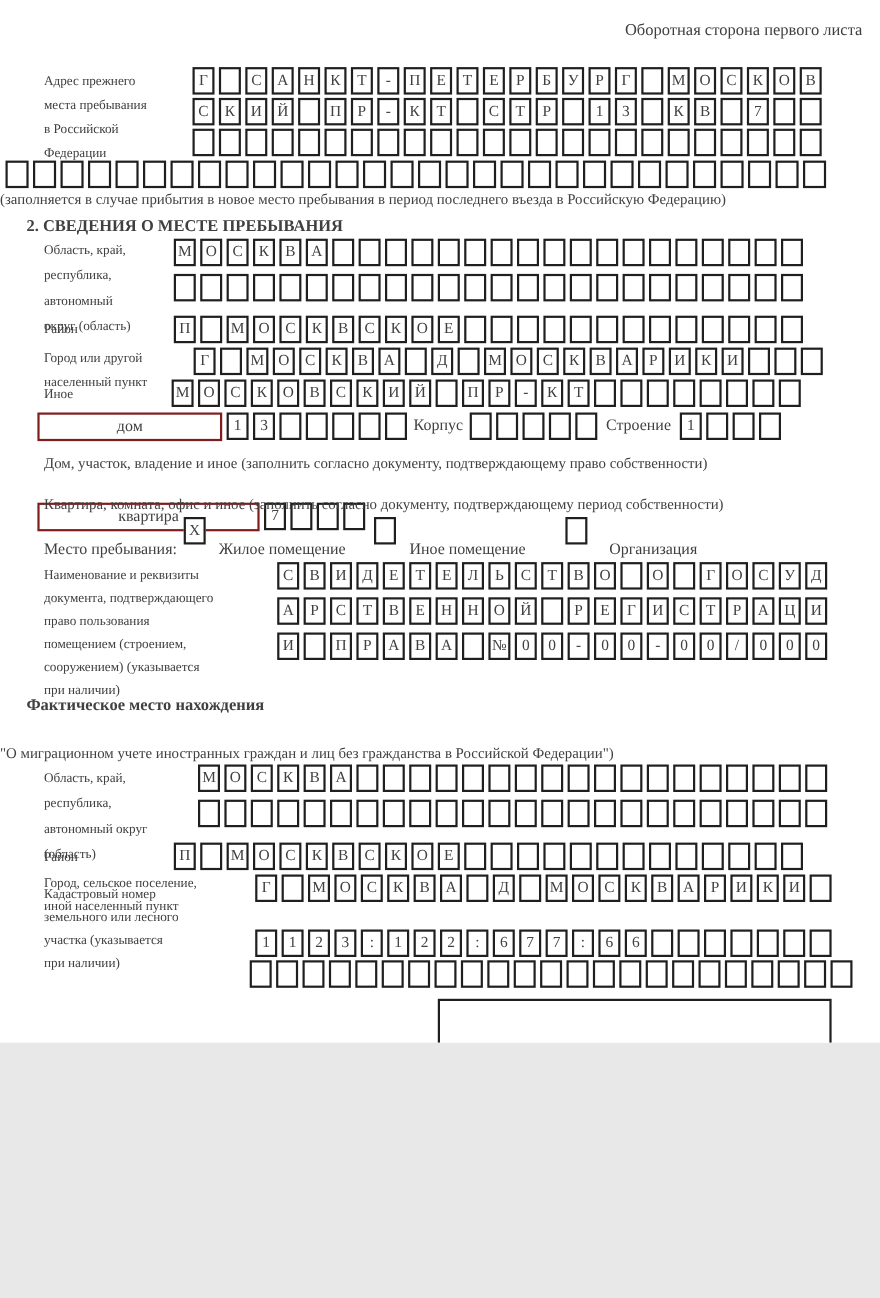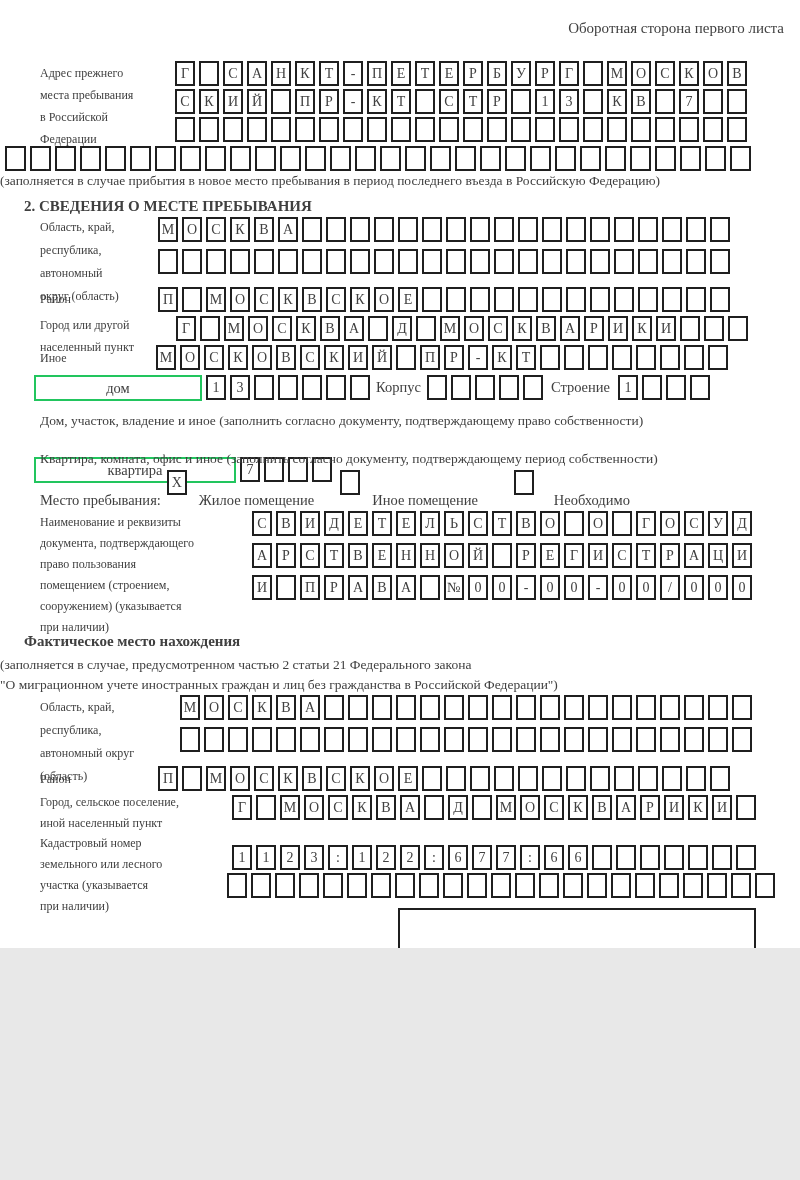--- a/index.html
+++ b/index.html
@@ -15,21 +15,21 @@
     font-size:14px;line-height:21px;text-align:center;vertical-align:top;
   }
   .p25 .cell{width:21px;}
   .lbl{position:absolute;font-size:12px;line-height:23px;}
   .lh21{line-height:21px;}
   .lh22{line-height:22px;}
   .note{position:absolute;font-size:13.5px;line-height:18px;}
   .center{left:0;width:800px;text-align:left;}
   .bold{font-weight:bold;margin-left:24px;}
   .wbox{
-    display:inline-block;box-sizing:border-box;height:26px;border:2px solid #22c55e;
+    display:inline-block;box-sizing:border-box;height:26px;border:2px solid #7f1d1d;
     text-align:center;font-size:14.5px;line-height:22px;vertical-align:top;background:#fff;font-family:Liberation Serif, serif;
   }
   .inl{display:inline-block;font-size:14.5px;line-height:25px;vertical-align:top;margin-top:18px;}
   .stamp{position:absolute;box-sizing:border-box;border:2px solid #1f1f1f;background:#fff;}
 </style>
 </head>
 <body>
 
 <div id="page">
 
@@ -61,41 +61,40 @@
     <span class="wbox" style="width:168px;margin-right:4px;">дом</span><span><span class="cell">1</span><span class="cell">3</span><span class="cell"></span><span class="cell"></span><span class="cell"></span><span class="cell"></span><span class="cell"></span></span><span class="inl" style="margin:0 6px 0 2px;">Корпус</span><span><span class="cell"></span><span class="cell"></span><span class="cell"></span><span class="cell"></span><span class="cell"></span></span><span class="inl" style="margin:0 8px 0 4px;">Строение</span><span><span class="cell">1</span><span class="cell"></span><span class="cell"></span><span class="cell"></span></span>
   </div>
   <div class="note" style="left:40px;top:412px;">Дом, участок, владение и иное (заполнить согласно документу, подтверждающему право собственности)</div>
 
   <div class="row" style="left:34px;top:421px;margin-top:36px;">
     <span class="wbox" style="width:202px;margin-right:4px;">квартира</span><span><span class="cell">7</span><span class="cell"></span><span class="cell"></span><span class="cell"></span></span>
   </div>
   <div class="note" style="left:40px;top:450px;">Квартира, комната, офис и иное (заполнить согласно документу, подтверждающему период собственности)</div>
 
   <div class="row" style="left:40px;top:470px;">
-    <span class="inl">Место пребывания:</span><span class="cell" style="margin-left:6px;">X</span><span class="inl" style="margin-left:8px;">Жилое помещение</span><span class="cell" style="margin-left:26px;"></span><span class="inl" style="margin-left:8px;">Иное помещение</span><span class="cell" style="margin-left:36px;"></span><span class="inl" style="margin-left:16px;">Необходимо</span>
+    <span class="inl">Место пребывания:</span><span class="cell" style="margin-left:6px;">X</span><span class="inl" style="margin-left:8px;">Жилое помещение</span><span class="cell" style="margin-left:26px;"></span><span class="inl" style="margin-left:8px;">Иное помещение</span><span class="cell" style="margin-left:36px;"></span><span class="inl" style="margin-left:16px;">Организация</span>
   </div>
 
   <div class="lbl lh21" style="left:40px;top:512px;width:215px;">Наименование и реквизиты<br>документа, подтверждающего<br>право пользования<br>помещением (строением,<br>сооружением) (указывается<br>при наличии)</div>
   <div class="row" style="left:252px;top:511px;"><span class="cell">С</span><span class="cell">В</span><span class="cell">И</span><span class="cell">Д</span><span class="cell">Е</span><span class="cell">Т</span><span class="cell">Е</span><span class="cell">Л</span><span class="cell">Ь</span><span class="cell">С</span><span class="cell">Т</span><span class="cell">В</span><span class="cell">О</span><span class="cell"></span><span class="cell">О</span><span class="cell"></span><span class="cell">Г</span><span class="cell">О</span><span class="cell">С</span><span class="cell">У</span><span class="cell">Д</span></div>
   <div class="row" style="left:252px;top:543px;"><span class="cell">А</span><span class="cell">Р</span><span class="cell">С</span><span class="cell">Т</span><span class="cell">В</span><span class="cell">Е</span><span class="cell">Н</span><span class="cell">Н</span><span class="cell">О</span><span class="cell">Й</span><span class="cell"></span><span class="cell">Р</span><span class="cell">Е</span><span class="cell">Г</span><span class="cell">И</span><span class="cell">С</span><span class="cell">Т</span><span class="cell">Р</span><span class="cell">А</span><span class="cell">Ц</span><span class="cell">И</span></div>
   <div class="row" style="left:252px;top:575px;"><span class="cell">И</span><span class="cell"></span><span class="cell">П</span><span class="cell">Р</span><span class="cell">А</span><span class="cell">В</span><span class="cell">А</span><span class="cell"></span><span class="cell">№</span><span class="cell">0</span><span class="cell">0</span><span class="cell">-</span><span class="cell">0</span><span class="cell">0</span><span class="cell">-</span><span class="cell">0</span><span class="cell">0</span><span class="cell">/</span><span class="cell">0</span><span class="cell">0</span><span class="cell">0</span></div>
 
   <div class="note center bold" style="top:632px;font-size:15px;">Фактическое место нахождения</div>
-  <div class="note center" style="top:656px;">(заполняется в случае, предусмотренном частью 2 статьи 21 Федерального закона</div>
   <div class="note center" style="top:676px;">"О миграционном учете иностранных граждан и лиц без гражданства в Российской Федерации")</div>
 
   <div class="lbl" style="left:40px;top:696px;width:140px;">Область, край,<br>республика,<br>автономный округ<br>(область)</div>
   <div class="row" style="left:180px;top:695px;"><span class="cell">М</span><span class="cell">О</span><span class="cell">С</span><span class="cell">К</span><span class="cell">В</span><span class="cell">А</span><span class="cell"></span><span class="cell"></span><span class="cell"></span><span class="cell"></span><span class="cell"></span><span class="cell"></span><span class="cell"></span><span class="cell"></span><span class="cell"></span><span class="cell"></span><span class="cell"></span><span class="cell"></span><span class="cell"></span><span class="cell"></span><span class="cell"></span><span class="cell"></span><span class="cell"></span><span class="cell"></span></div>
   <div class="row" style="left:180px;top:727px;"><span class="cell"></span><span class="cell"></span><span class="cell"></span><span class="cell"></span><span class="cell"></span><span class="cell"></span><span class="cell"></span><span class="cell"></span><span class="cell"></span><span class="cell"></span><span class="cell"></span><span class="cell"></span><span class="cell"></span><span class="cell"></span><span class="cell"></span><span class="cell"></span><span class="cell"></span><span class="cell"></span><span class="cell"></span><span class="cell"></span><span class="cell"></span><span class="cell"></span><span class="cell"></span><span class="cell"></span></div>
 
   <div class="lbl" style="left:40px;top:768px;">Район</div>
   <div class="row" style="left:158px;top:766px;"><span class="cell">П</span><span class="cell"></span><span class="cell">М</span><span class="cell">О</span><span class="cell">С</span><span class="cell">К</span><span class="cell">В</span><span class="cell">С</span><span class="cell">К</span><span class="cell">О</span><span class="cell">Е</span><span class="cell"></span><span class="cell"></span><span class="cell"></span><span class="cell"></span><span class="cell"></span><span class="cell"></span><span class="cell"></span><span class="cell"></span><span class="cell"></span><span class="cell"></span><span class="cell"></span><span class="cell"></span><span class="cell"></span></div>
 
   <div class="lbl lh21" style="left:40px;top:792px;width:190px;">Город, сельское поселение,<br>иной населенный пункт</div>
   <div class="row" style="left:232px;top:795px;"><span class="cell">Г</span><span class="cell"></span><span class="cell">М</span><span class="cell">О</span><span class="cell">С</span><span class="cell">К</span><span class="cell">В</span><span class="cell">А</span><span class="cell"></span><span class="cell">Д</span><span class="cell"></span><span class="cell">М</span><span class="cell">О</span><span class="cell">С</span><span class="cell">К</span><span class="cell">В</span><span class="cell">А</span><span class="cell">Р</span><span class="cell">И</span><span class="cell">К</span><span class="cell">И</span><span class="cell"></span></div>
 
-  <div class="lbl lh21" style="left:40px;top:833px;width:185px;">Кадастровый номер<br>земельного или лесного<br>участка (указывается<br>при наличии)</div>
+  <div class="lbl lh21" style="left:40px;top:802px;width:185px;">Кадастровый номер<br>земельного или лесного<br>участка (указывается<br>при наличии)</div>
   <div class="row" style="left:232px;top:845px;"><span class="cell">1</span><span class="cell">1</span><span class="cell">2</span><span class="cell">3</span><span class="cell">:</span><span class="cell">1</span><span class="cell">2</span><span class="cell">2</span><span class="cell">:</span><span class="cell">6</span><span class="cell">7</span><span class="cell">7</span><span class="cell">:</span><span class="cell">6</span><span class="cell">6</span><span class="cell"></span><span class="cell"></span><span class="cell"></span><span class="cell"></span><span class="cell"></span><span class="cell"></span><span class="cell"></span></div>
   <div class="row" style="left:227px;top:873px;"><span class="cell"></span><span class="cell"></span><span class="cell"></span><span class="cell"></span><span class="cell"></span><span class="cell"></span><span class="cell"></span><span class="cell"></span><span class="cell"></span><span class="cell"></span><span class="cell"></span><span class="cell"></span><span class="cell"></span><span class="cell"></span><span class="cell"></span><span class="cell"></span><span class="cell"></span><span class="cell"></span><span class="cell"></span><span class="cell"></span><span class="cell"></span><span class="cell"></span><span class="cell"></span></div>
 
   <div class="stamp" style="left:398px;top:908px;width:358px;height:170px;"></div>
 
 </div>
 
 </body></html>

